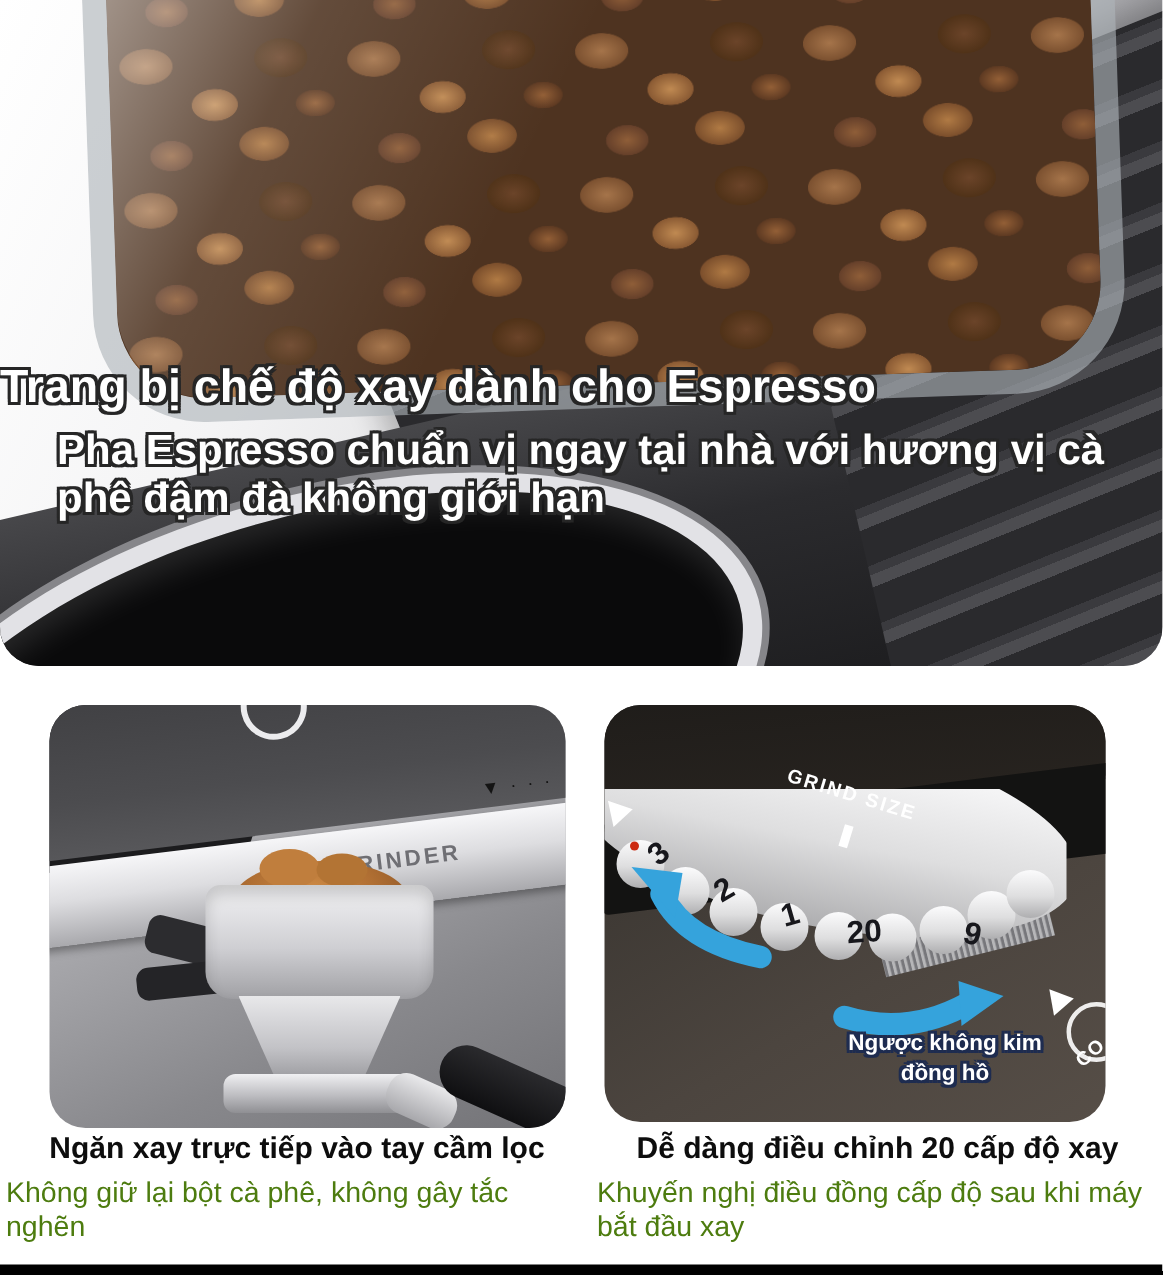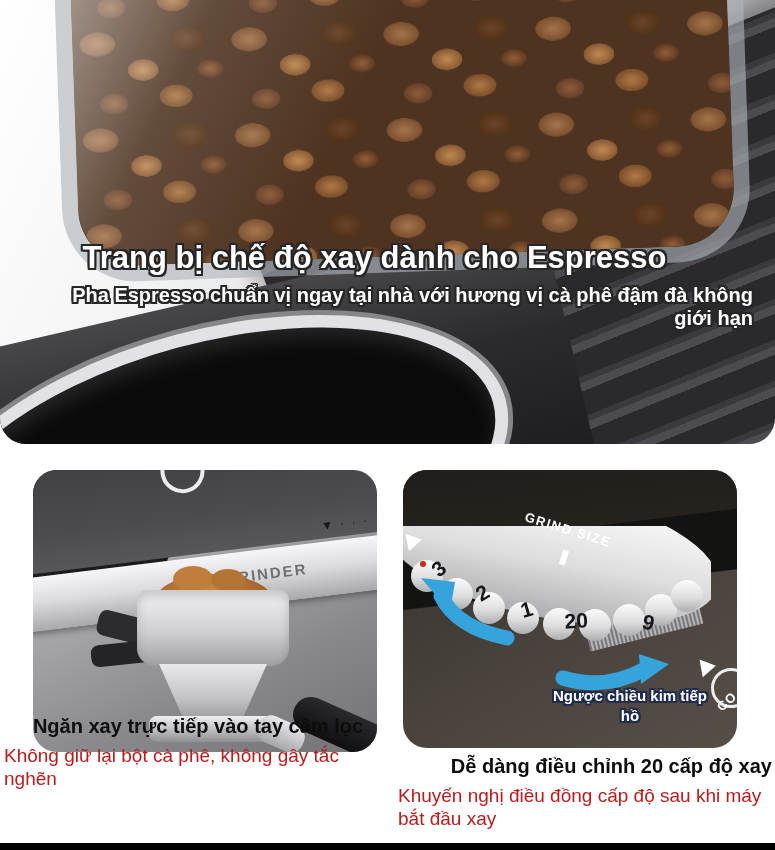--- a/index.html
+++ b/index.html
@@ -49,27 +49,27 @@
       radial-gradient(ellipse 24px 17px at 40px 78px,#8f5e38 0%,#66402a 58%,rgba(0,0,0,0) 60%),
       radial-gradient(ellipse 28px 19px at 102px 72px,#b07a44 0%,#7c4f2c 58%,rgba(0,0,0,0) 60%),
       radial-gradient(ellipse 22px 15px at 137px 46px,#935f36 0%,#5e3a22 58%,rgba(0,0,0,0) 60%);
     background-size:152px 96px;
   }
   .hopper-shine{
     position:absolute;inset:0;border-radius:60px;
     background:linear-gradient(118deg,rgba(255,255,255,.55) 0%,rgba(255,255,255,.12) 22%,rgba(255,255,255,0) 45%);
   }
   .hero-title{
-    position:absolute;left:0;top:240px;width:749px;text-align:center;
+    position:absolute;left:0;top:240px;width:749px;
     font-size:31px;font-weight:bold;color:#ffffff;letter-spacing:0;
     text-shadow:-2px -2px 0 #262626,2px -2px 0 #262626,-2px 2px 0 #262626,2px 2px 0 #262626,0 2px 0 #262626,2px 0 0 #262626,0 -2px 0 #262626,-2px 0 0 #262626;
   }
   .hero-sub{
-    position:absolute;left:38px;top:284px;width:715px;text-align:right;
-    font-size:20px;font-weight:bold;color:#ffffff;line-height:1.16;
+    position:absolute;left:38px;top:284px;width:715px;text-align:left;
+    font-size:28px;font-weight:bold;color:#ffffff;line-height:1.16;
     text-shadow:-2px -2px 0 #262626,2px -2px 0 #262626,-2px 2px 0 #262626,2px 2px 0 #262626,0 2px 0 #262626,2px 0 0 #262626,0 -2px 0 #262626,-2px 0 0 #262626;
   }
   
   .card{position:absolute;overflow:hidden;border-radius:24px;}
   .card-left{left:33px;top:470px;width:344px;height:282px;
     background:linear-gradient(155deg,#c6c6ca 0%,#a7a7ab 38%,#88888c 70%,#737377 100%);}
   .card-right{left:403px;top:470px;width:334px;height:278px;
     background:linear-gradient(150deg,#2e2b28 0%,#3f3a35 30%,#4c453f 62%,#564e47 100%);}
   
   .lc-corner-dark{position:absolute;left:-70px;top:-70px;width:220px;height:190px;transform:rotate(18deg);background:#1d1d1f;}
@@ -115,26 +115,26 @@
   .tri-right{left:298px;top:188px;border-top:9px solid transparent;border-bottom:9px solid transparent;border-left:15px solid #ffffff;transform:rotate(-10deg);}
   .arrows-svg{position:absolute;inset:0;width:334px;height:278px;}
   .dir-label{position:absolute;font-size:15px;font-weight:bold;color:#ffffff;text-align:center;line-height:1.3;
     text-shadow:-2px -2px 0 #1e2c50,2px -2px 0 #1e2c50,-2px 2px 0 #1e2c50,2px 2px 0 #1e2c50,0 2px 0 #1e2c50,2px 0 0 #1e2c50,0 -2px 0 #1e2c50,-2px 0 0 #1e2c50;}
   .dir-left{left:14px;top:176px;width:138px;}
   .dir-right{left:148px;top:216px;width:158px;}
   .emblem{position:absolute;right:-14px;top:198px;width:34px;height:34px;border:3px solid #fff;border-radius:50%;opacity:.9;}
   .emblem-text{position:absolute;right:0px;top:224px;transform:rotate(-42deg);font-size:13px;font-weight:bold;color:#fff;letter-spacing:1px;}
   
   .caption{position:absolute;color:#111;}
-  .caption-left{left:4px;top:715px;width:388px;}
+  .caption-left{left:4px;top:755px;width:388px;}
   .caption-right{left:398px;top:755px;width:374px;}
   .caption .cap-title{font-size:20px;font-weight:bold;color:#0d0d0d;}
   .caption-left .cap-title{text-align:center;}
-  .caption-right .cap-title{text-align:right;}
-  .caption .cap-body{margin-top:6px;font-size:19px;color:#b91c1c;line-height:1.22;}
+  .caption-right .cap-title{text-align:center;}
+  .caption .cap-body{margin-top:6px;font-size:19px;color:#4d7c0f;line-height:1.22;}
   .caption-left .cap-body{width:356px;}
   .caption-right .cap-body{width:368px;}
   
   .bottom-bar{position:absolute;left:0;top:843px;width:775px;height:7px;background:#000;}
 </style>
 </head>
 <body>
 
 <div class="hero">
   <div class="hero-tray"></div>
@@ -216,21 +216,21 @@
     <g stroke="#35a3dc" stroke-width="15" fill="none" stroke-linecap="round">
       <path d="M104,168 Q54,158 38,126"></path>
       <path d="M160,208 Q202,221 242,199"></path>
     </g>
     <g fill="#35a3dc">
       <polygon points="47,142 18,108 52,112"></polygon>
       <polygon points="236,184 266,194 238,214"></polygon>
     </g>
   </svg>
 
-  <div class="dir-label dir-right">Ngược chiều kim tiếp hồ</div>
+  <div class="dir-label dir-right">Ngược không kim đồng hồ</div>
   <div class="emblem"></div>
   <div class="emblem-text">CO</div>
 </div>
 
 <div class="caption caption-left">
   <div class="cap-title">Ngăn xay trực tiếp vào tay cầm lọc</div>
   <div class="cap-body">Không giữ lại bột cà phê, không gây tắc nghẽn</div>
 </div>
 <div class="caption caption-right">
   <div class="cap-title">Dễ dàng điều chỉnh 20 cấp độ xay</div>

